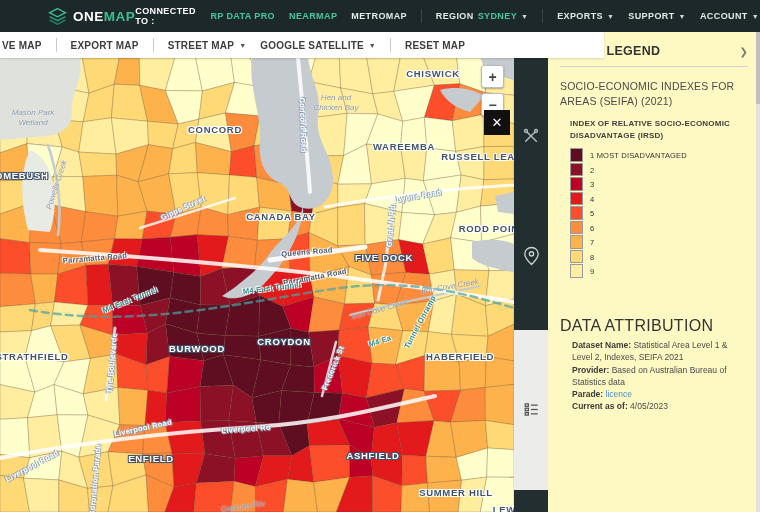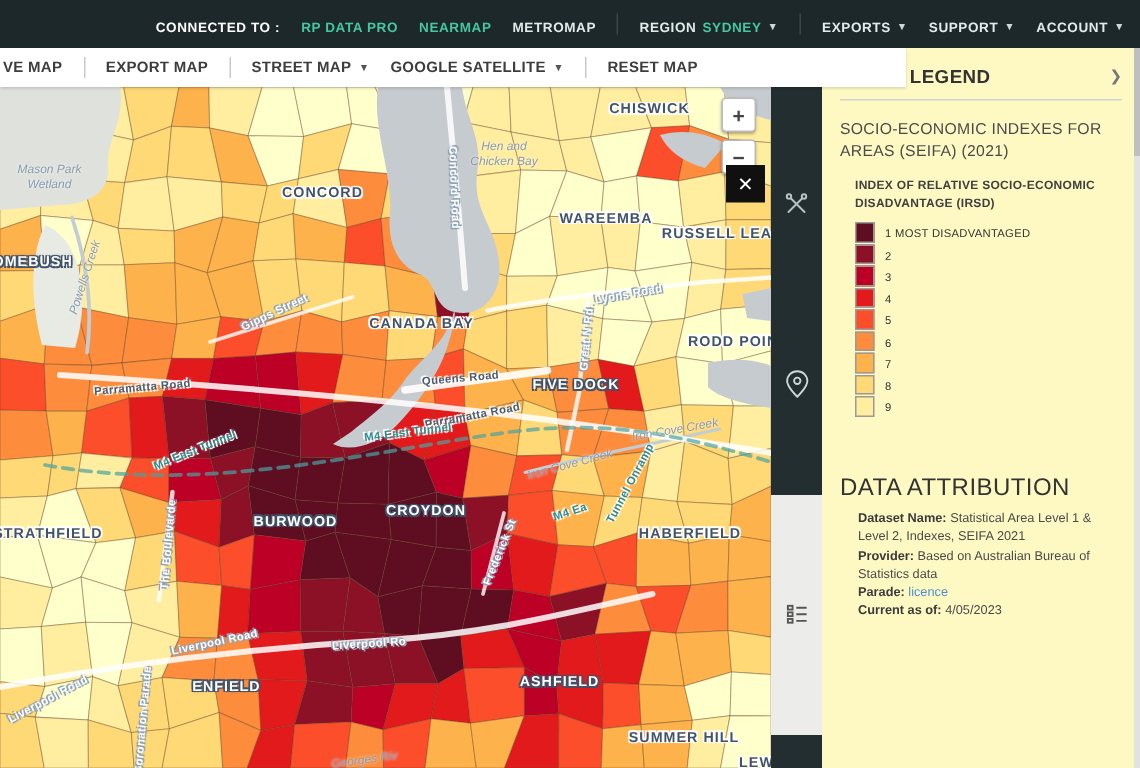--- a/index.html
+++ b/index.html
@@ -4,21 +4,21 @@
 <style>
   html,body{margin:0;padding:0;}
   body{width:760px;height:512px;position:relative;overflow:hidden;background:#ececeb;
        font-family:"Liberation Sans",sans-serif;-webkit-font-smoothing:antialiased;}
   
   .topnav{position:absolute;left:0;top:0;width:760px;height:32px;background:#1c2829;
           display:flex;align-items:center;color:#e3eaea;z-index:40;}
   .brand{display:flex;align-items:center;margin-left:48px;gap:6px;}
   .brand-text{font-size:13.5px;font-weight:bold;letter-spacing:.5px;color:#fff;}
   .brand-text .teal{color:#3dbd92;}
-  .nav-right{display:flex;align-items:flex-end;margin-left:auto;margin-right:10px;gap:14px;}
+  .nav-right{display:flex;align-items:center;margin-left:auto;margin-right:10px;gap:14px;}
   .nav-conn{font-size:9px;font-weight:bold;letter-spacing:.4px;color:#fff;}
   .nav-item{font-size:9px;font-weight:bold;letter-spacing:.4px;color:#e3eaea;cursor:pointer;
             display:flex;align-items:center;gap:4px;white-space:nowrap;}
   .nav-item .teal{color:#45c7a0;}
   .caret{font-size:7px;color:#cfd6d6;line-height:1;}
   .nav-div{width:1px;height:14px;background:#3a4748;}
   
   .toolbar{position:absolute;left:0;top:32px;width:604px;height:26px;background:#ffffff;
            display:flex;align-items:center;gap:14px;z-index:30;box-shadow:0 1px 2px rgba(0,0,0,.15);}
   .tb-item{font-size:10px;font-weight:bold;color:#3d3d3d;letter-spacing:.2px;cursor:pointer;
@@ -69,20 +69,28 @@
   .attr-row{font-size:8.5px;color:#4a4a4a;line-height:1.45;}
   .attr-row b{color:#3b3b3b;}
   .attr-link{color:#4a8fd4;cursor:pointer;}
   .scrollbar{position:absolute;right:0;top:32px;width:4px;height:480px;background:#e2e2e1;}
   .scroll-thumb{position:absolute;right:0;top:0;width:4px;height:72px;background:#bfbfbf;cursor:pointer;}
 </style>
 </head>
 <body>
 
 <div class="topnav">
+  <div class="brand">
+    <svg width="19" height="19" viewBox="0 0 24 24">
+      <path d="M12 2 L22 7.2 L12 12.4 L2 7.2 Z" fill="none" stroke="#3dbd92" stroke-width="1.8"></path>
+      <path d="M2 12.2 L12 17.2 L22 12.2" fill="none" stroke="#2f9e77" stroke-width="1.8"></path>
+      <path d="M2 16.6 L12 21.6 L22 16.6" fill="none" stroke="#27825f" stroke-width="1.8"></path>
+    </svg>
+    <span class="brand-text"><span>ONE</span><span class="teal">MAP</span></span>
+  </div>
   <div class="nav-right">
     <span class="nav-conn">CONNECTED TO :</span>
 
   <span class="nav-item">
         <span class="teal">RP DATA PRO</span>
       </span>
       <span class="nav-item">
         <span class="teal">NEARMAP</span>
       </span>
       <span class="nav-item">

